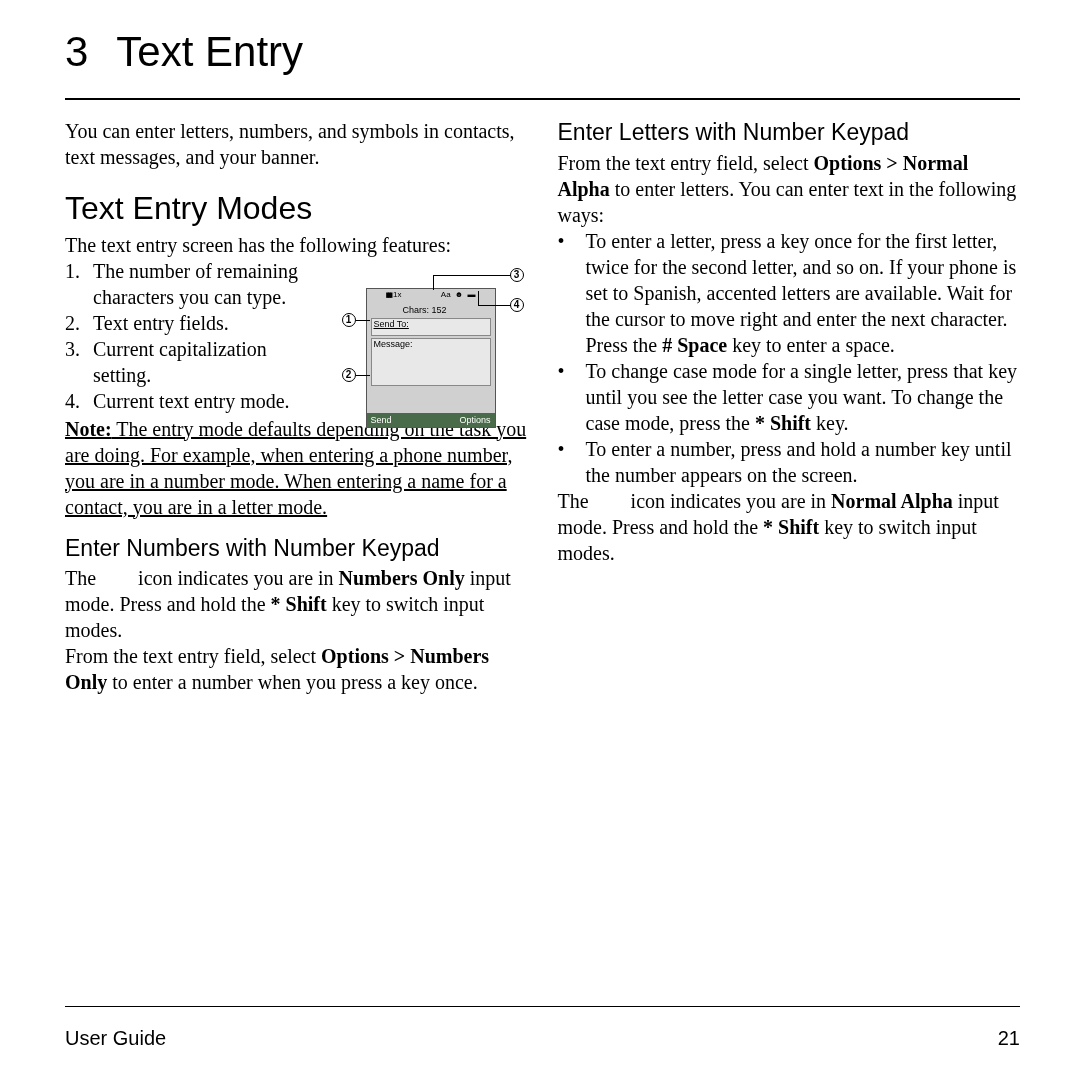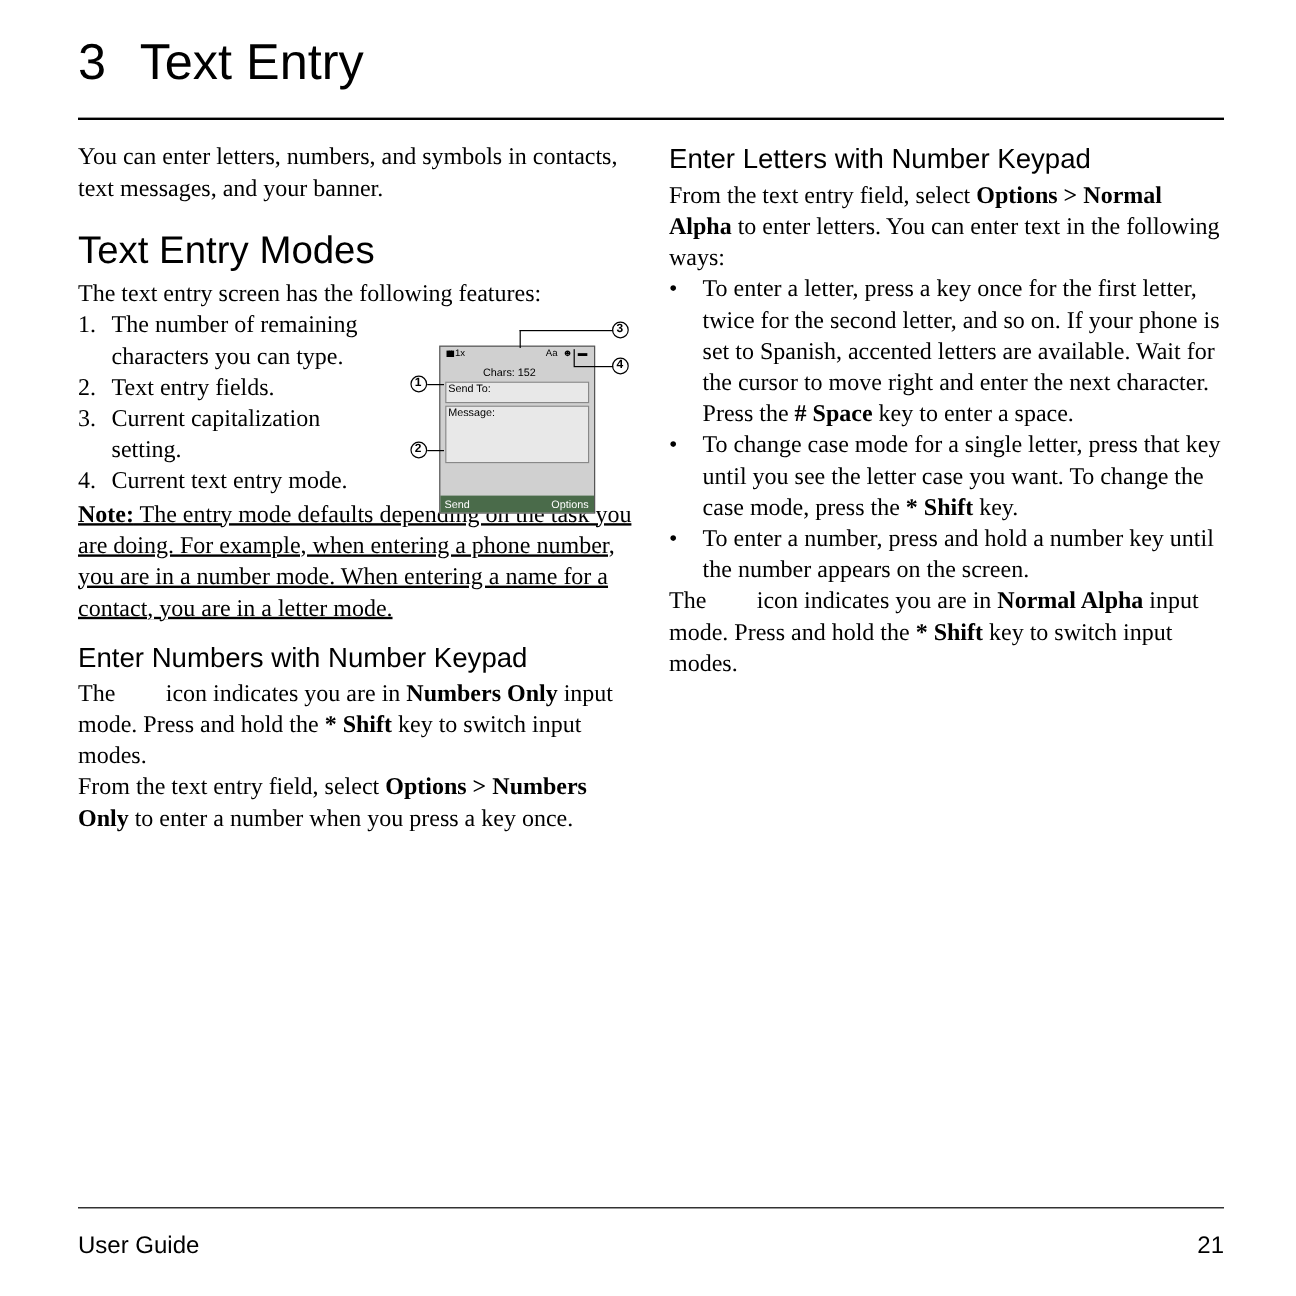--- a/index.html
+++ b/index.html
@@ -111,33 +111,34 @@
     border: 1px solid #555;
     font-family: Helvetica, Arial, sans-serif;
     font-size: 9px;
     color: #000;
   }
   .statusbar {
     height: 14px;
     display: flex;
     justify-content: space-between;
     align-items: center;
-    padding: 0 4px;
+    padding: 0 18px;
     font-size: 8px;
   }
   .statusbar .left span, .statusbar .right span { margin: 0 1px; }
   .chars { padding: 2px 4px; font-size:9px;margin-left:32px; }
   .field {
     background: #e8e8e8;
     border: 1px solid #888;
     margin: 0 4px;
     height: 18px;
     font-size: 9px;
     padding: 0 2px;
     line-height: 11px;
+    text-decoration: underline;
   }
   .msg-field {
     background: #e8e8e8;
     border: 1px solid #888;
     margin: 2px 4px 0 4px;
     height: 48px;
     font-size: 9px;
     padding: 0 2px;
   }
   .softkeys {

